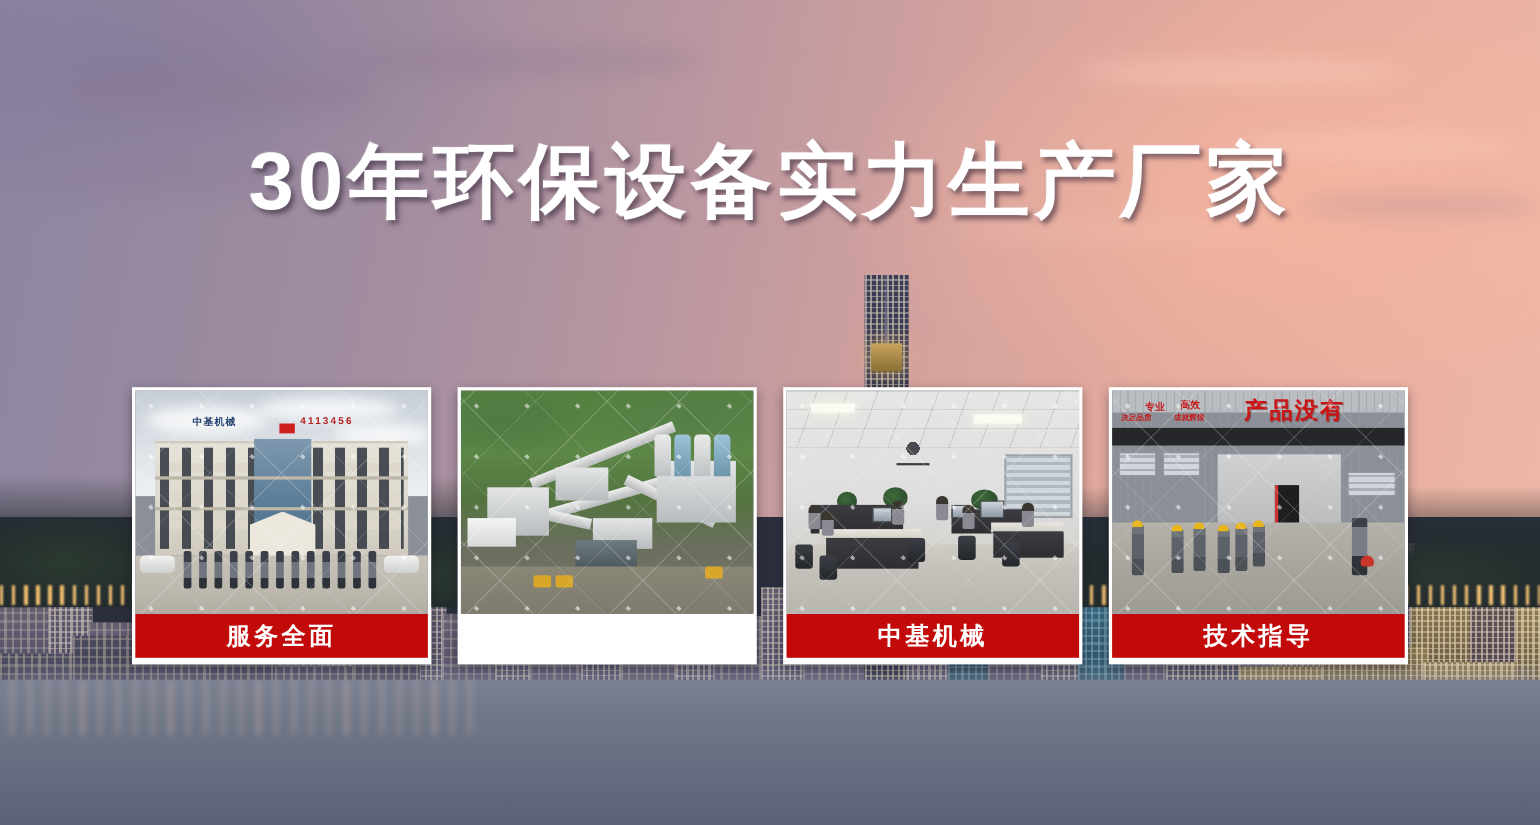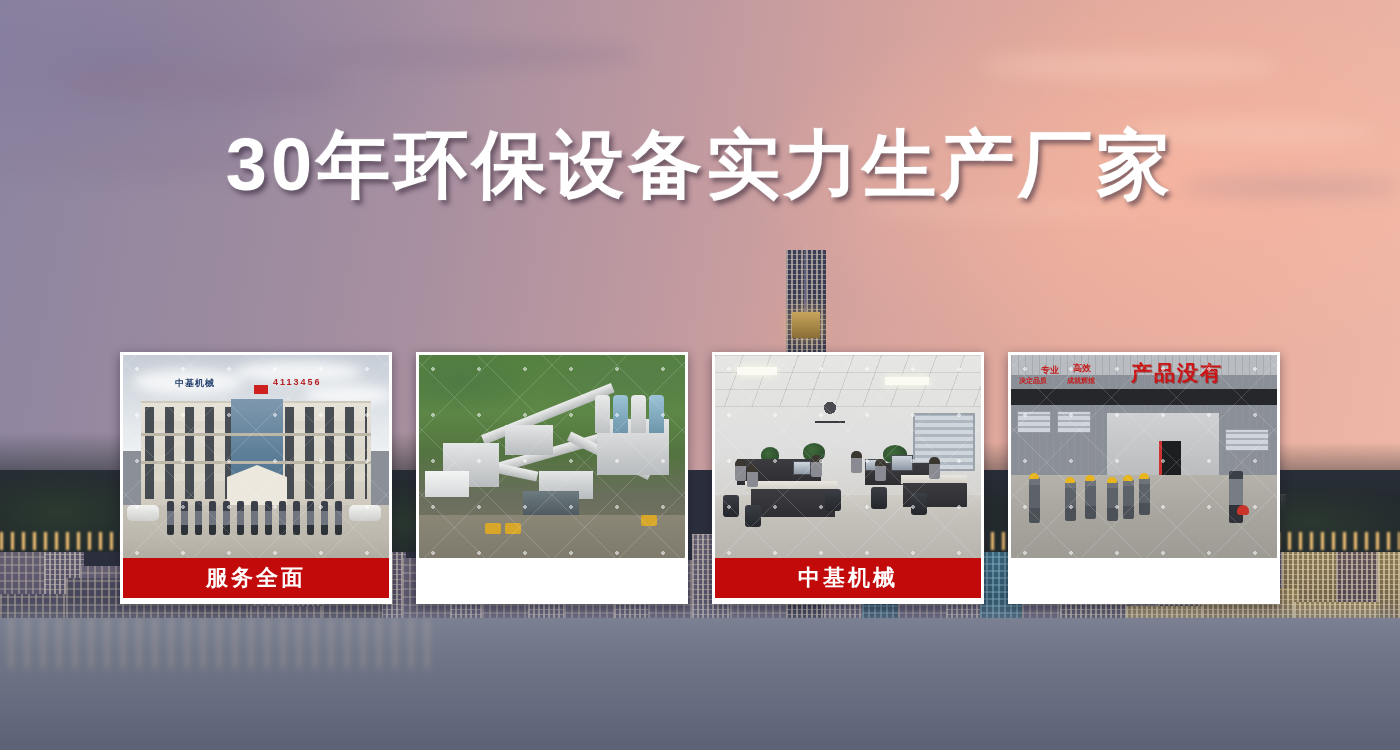--- a/index.html
+++ b/index.html
@@ -583,16 +583,19 @@
         <div class="p4-hat" style="left:96px;top:122px;"></div>
         <div class="p4-worker" style="left:112px;top:124px;"></div>
         <div class="p4-hat" style="left:112px;top:120px;"></div>
         <div class="p4-worker" style="left:128px;top:122px;height:38px;"></div>
         <div class="p4-hat" style="left:128px;top:118px;"></div>
 
         <div class="p4-boss"></div>
         <div class="p4-helmetred"></div>
         <div class="wm"></div>
       </div>
+      <div class="card-cap">
+        <span>技术指导</span>
+      </div>
     </div>
 
   </div>
 </div>
 
 </body></html>

